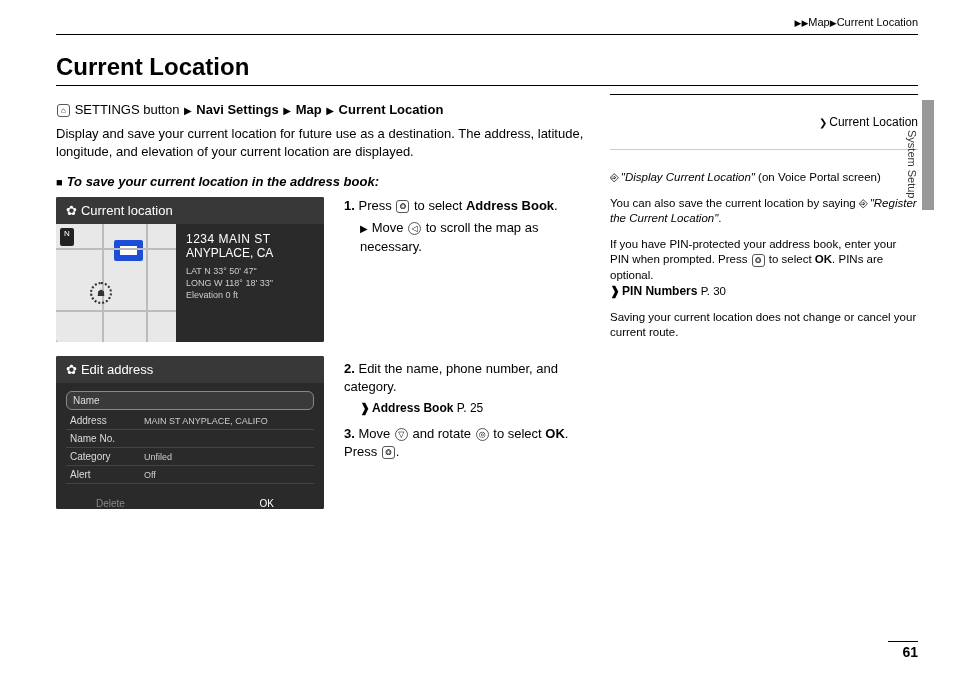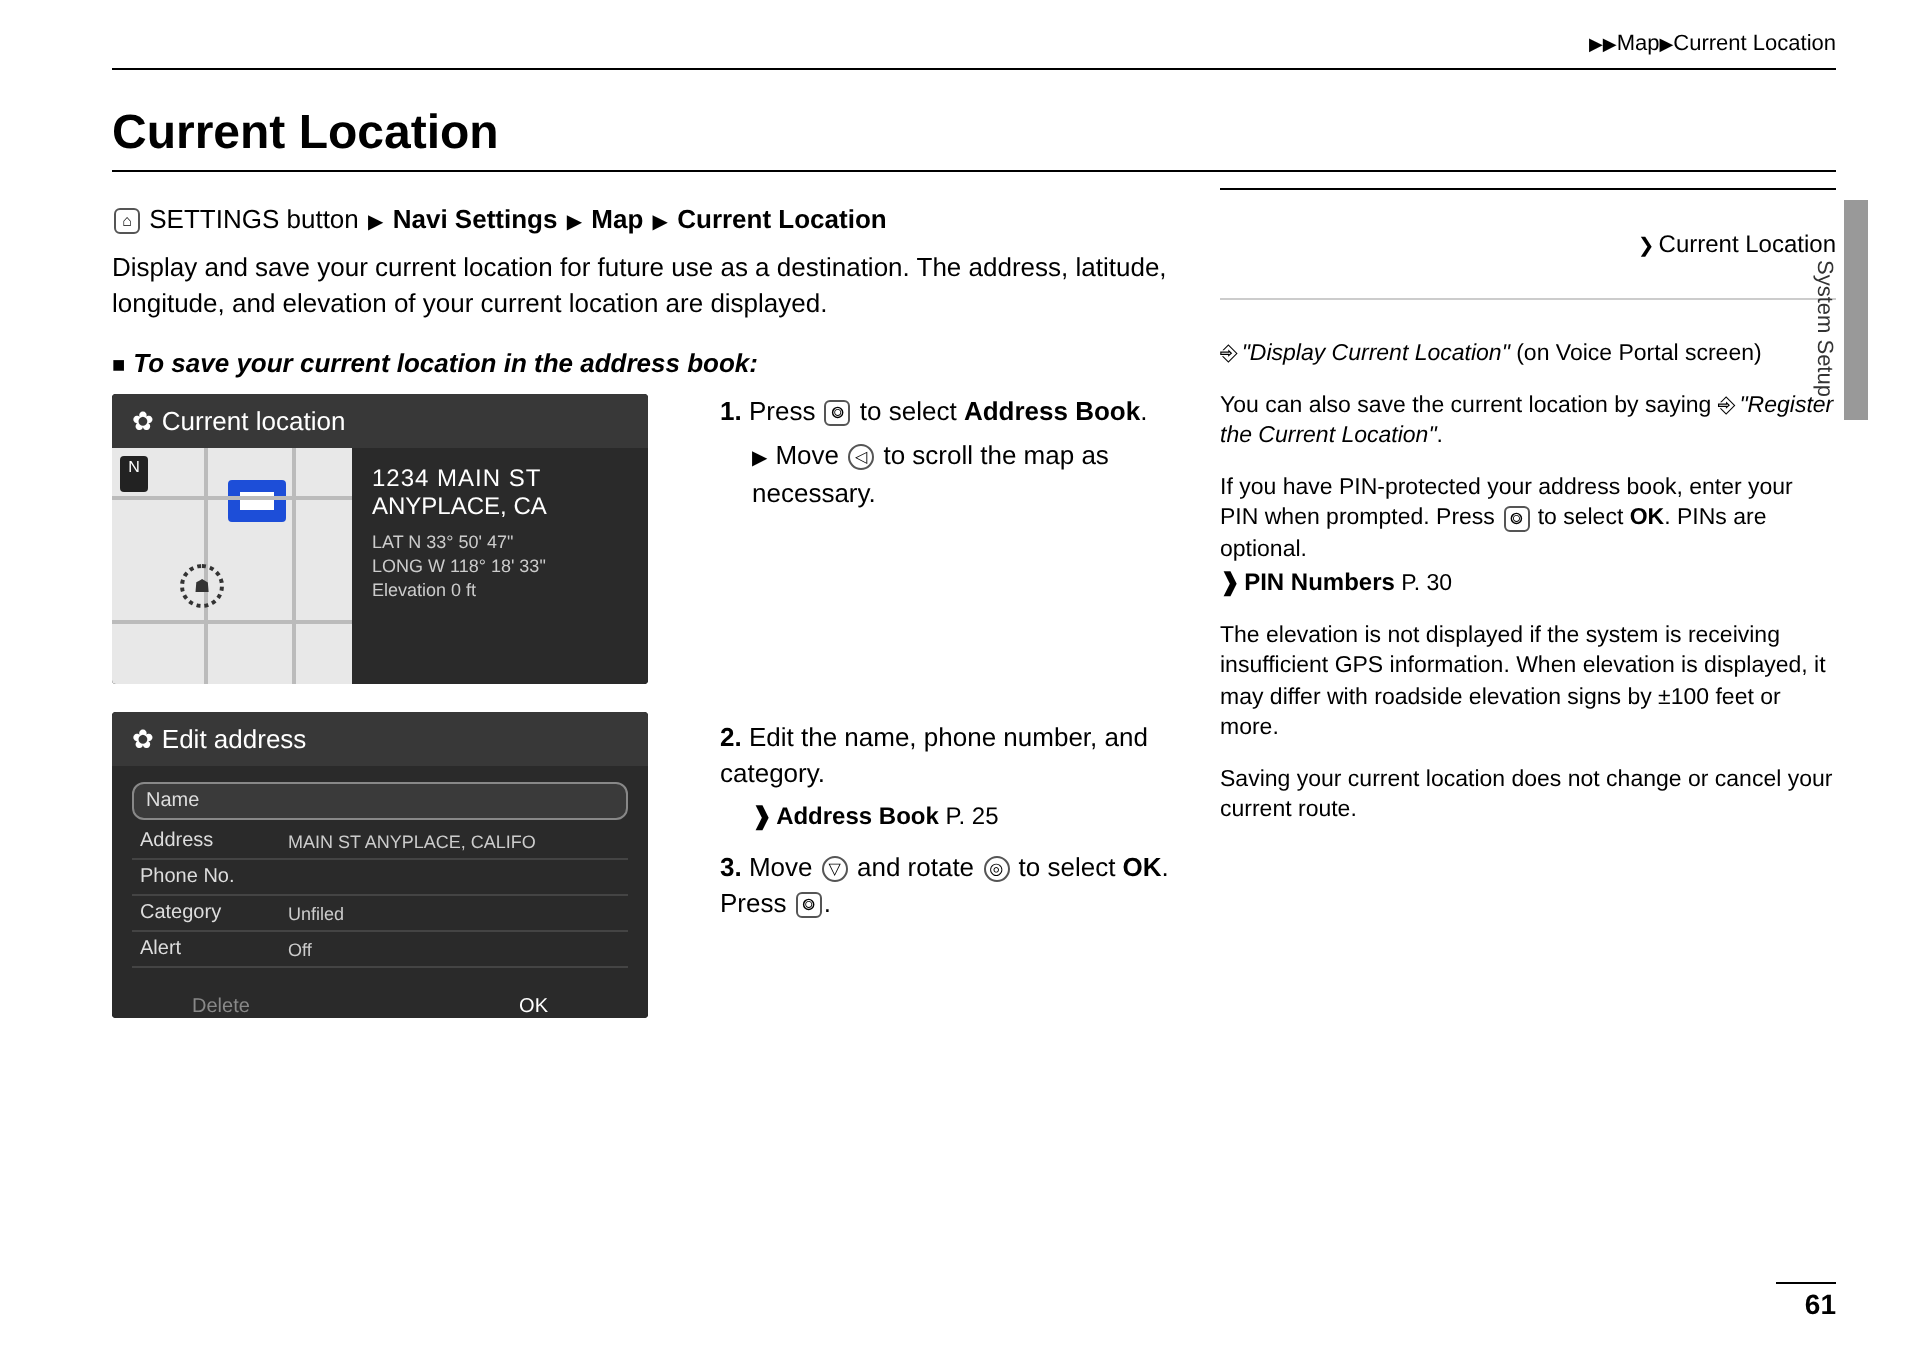--- a/index.html
+++ b/index.html
@@ -58,21 +58,21 @@
   }
   .subhead {
     font-size: 13px;
     font-weight: bold;
     margin-bottom: 8px;
     font-style: italic;
   }
   .subhead .sq { font-size: 11px; margin-right: 4px; }
   .body-row {
     display: flex;
-    gap: 36px;
+    gap: 20px;
   }
   .screenshots {
     width: 268px;
     display: flex;
     flex-direction: column;
     gap: 14px;
   }
   .screenshot {
     background: #000;
     color: #fff;
@@ -300,21 +300,21 @@
           <div class="ss2-body">
             <div class="ss2-row sel">
                   <span class="lbl">Name</span>
                   <span class="val"></span>
                 </div>
             <div class="ss2-row">
                   <span class="lbl">Address</span>
                   <span class="val">MAIN ST ANYPLACE, CALIFO</span>
                 </div>
             <div class="ss2-row">
-                  <span class="lbl">Phone No.</span>
+                  <span class="lbl">Name No.</span>
                   <span class="val"></span>
                 </div>
             <div class="ss2-row">
                   <span class="lbl">Category</span>
                   <span class="val">Unfiled</span>
                 </div>
             <div class="ss2-row">
                   <span class="lbl">Alert</span>
                   <span class="val">Off</span>
                 </div>
@@ -343,21 +343,20 @@
     </div>
 
   </div>
 
   <div class="right-col sidenote">
     <div class="sidenote-title"><span class="chev">❯</span><span>Current Location</span></div>
     <p><span class="voice-icon">⎆</span><span class="voice">"Display Current Location"</span><span> (on Voice Portal screen)</span></p>
     <p><span>You can also save the current location by saying </span><span class="voice-icon">⎆</span><span class="voice">"Register the Current Location"</span><span>.</span></p>
     <p><span>If you have PIN-protected your address book, enter your PIN when prompted. Press </span><span class="icon-inline icon-press">⭗</span><span> to select </span><b>OK</b><span>. PINs are optional.</span><br>
     <span class="xref"><span class="link-icon">❱</span><span>PIN Numbers</span></span> <span>P. 30</span></p>
-    <p>The elevation is not displayed if the system is receiving insufficient GPS information. When elevation is displayed, it may differ with roadside elevation signs by ±100 feet or more.</p>
     <p>Saving your current location does not change or cancel your current route.</p>
   </div>
 </div>
 
 <div class="side-tab"></div>
 <div class="side-label">System Setup</div>
 <div class="page-num">61</div>
 
 </div>
 

